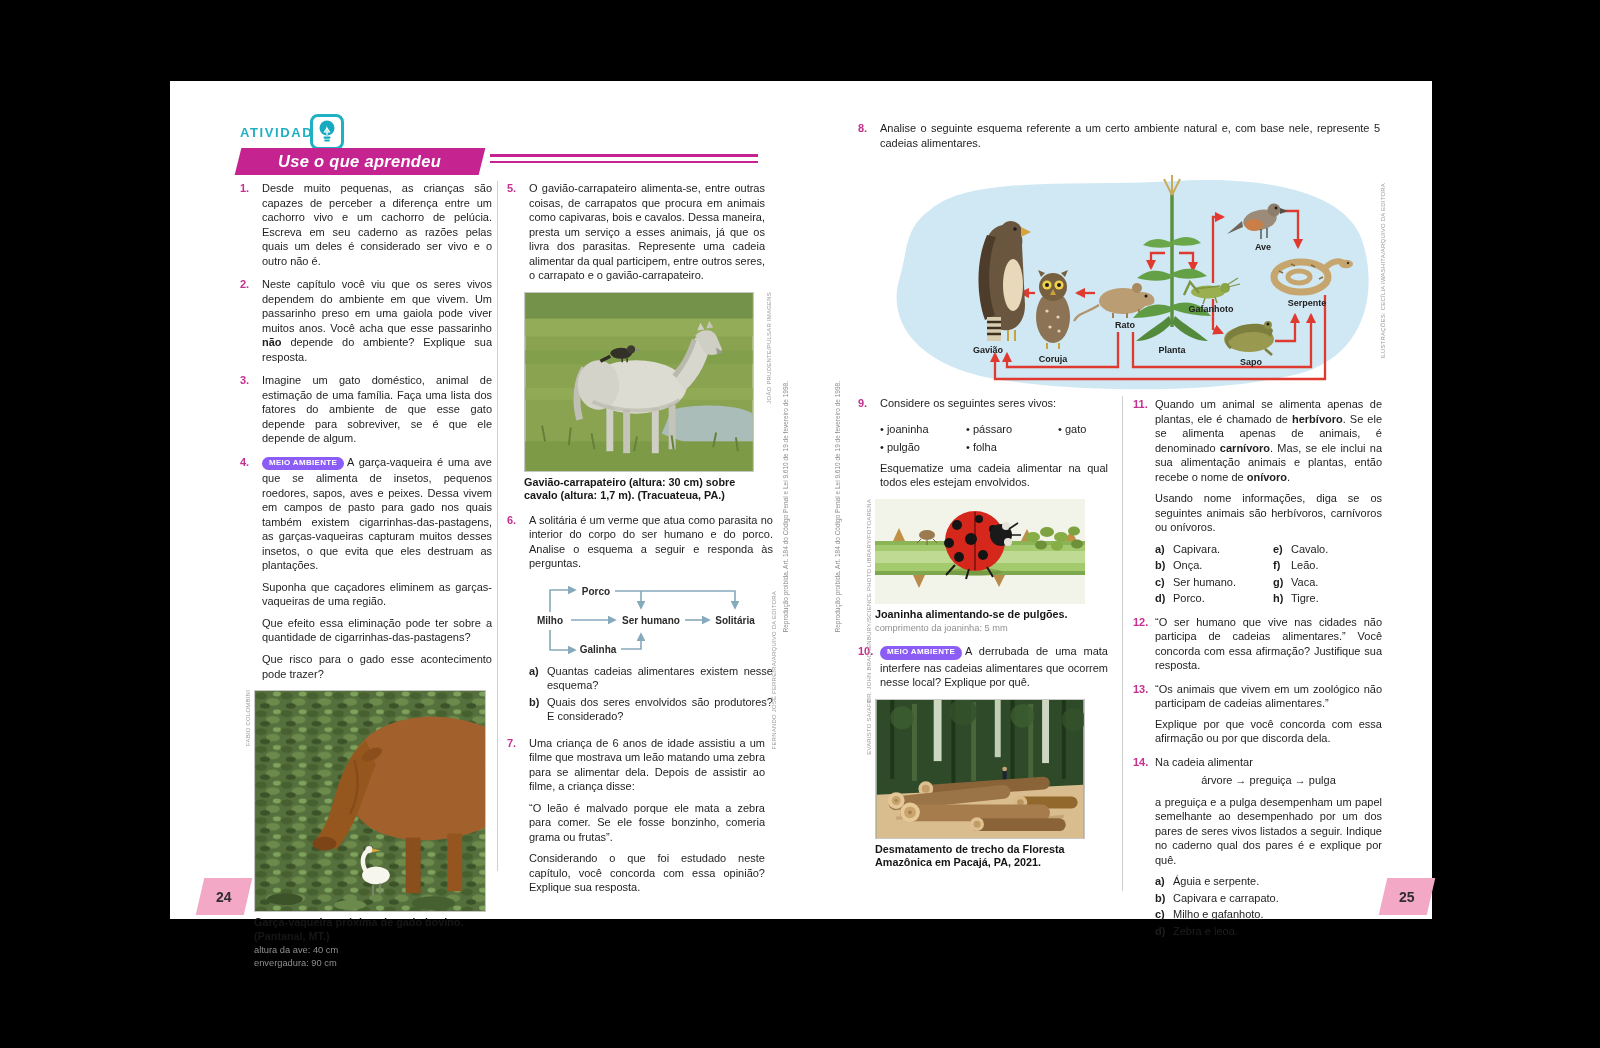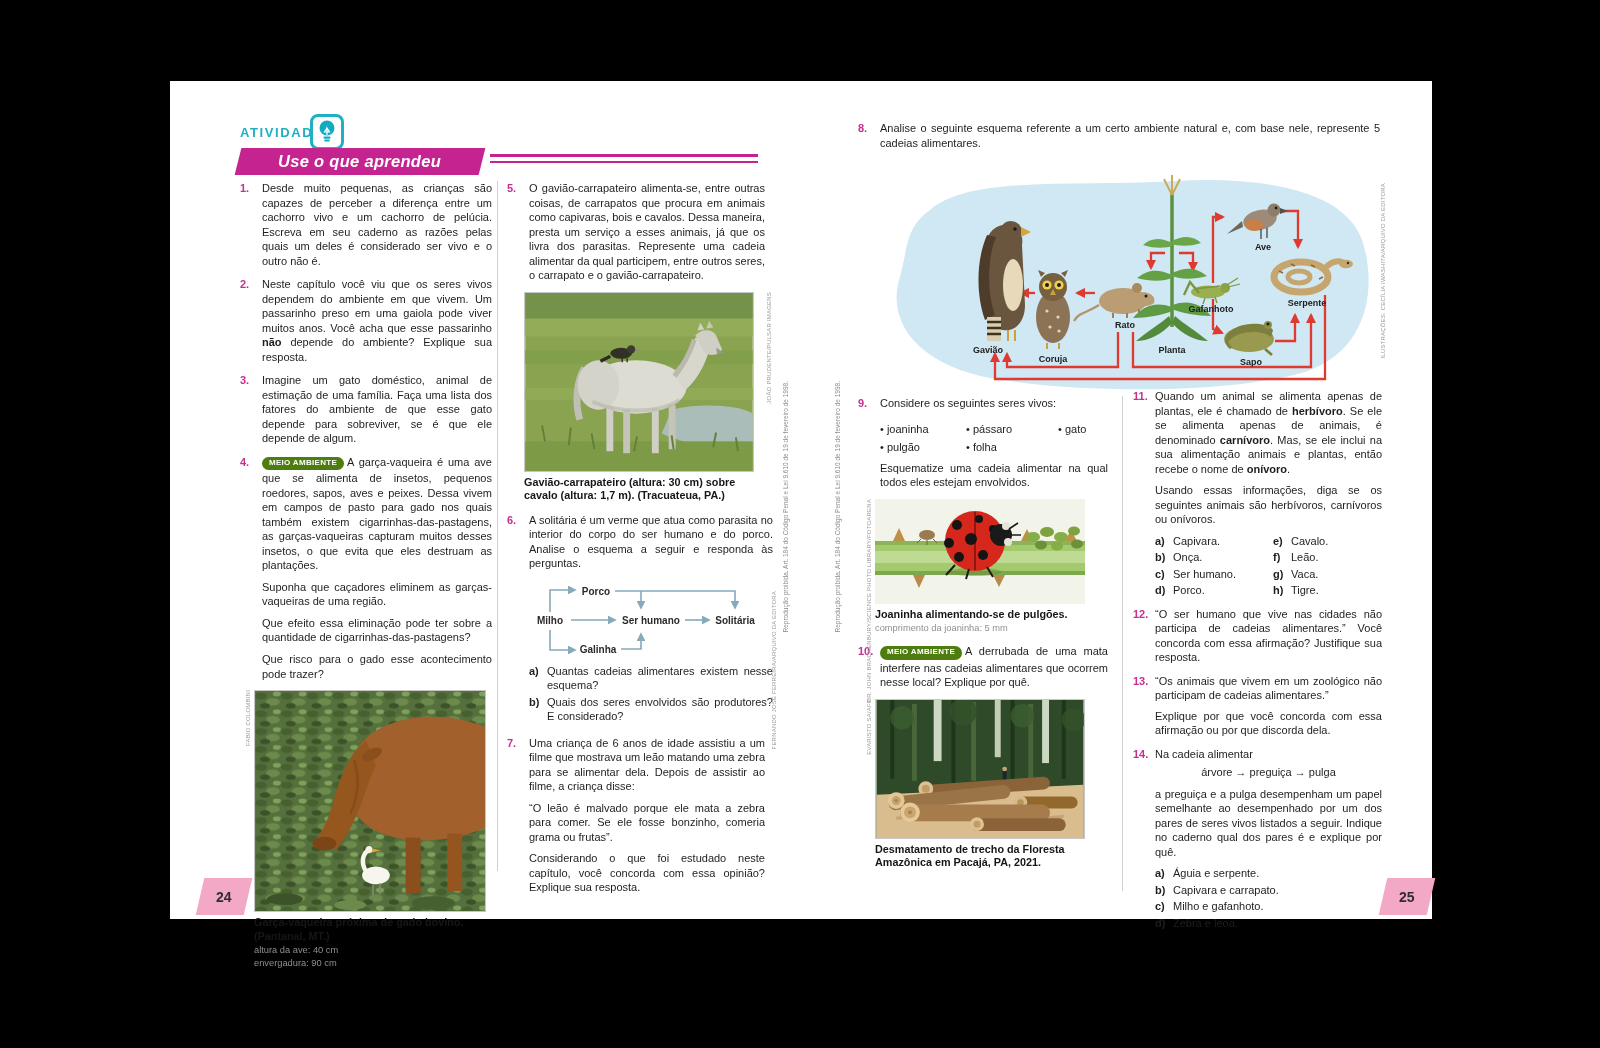--- a/index.html
+++ b/index.html
@@ -14,29 +14,29 @@
   .banner span { transform:skewX(14deg); font-style:italic; font-weight:bold; font-size:16.5px; color:#fff; letter-spacing:.3px; white-space:nowrap; }
   .bline1 { position:absolute; left:320px; top:73px; width:268px; height:3px; background:#c42390; }
   .bline2 { position:absolute; left:320px; top:80px; width:268px; height:2px; background:#c42390; }
 
   
   .col { position:absolute; font-size:11px; line-height:1.32; color:#1e1e1e; text-align:justify; }
   .lcol1 { left:70px;  top:100px; width:252px; }
   .lcol2 { left:337px; top:100px; width:258px; }
   .rq8   { left:688px; top:40px;  width:522px; }
   .rcol1 { left:688px; top:315px; width:250px; }
-  .rcol2 { left:963px; top:308px; width:249px; }
+  .rcol2 { left:963px; top:316px; width:249px; }
   .vrule { position:absolute; width:1px; background:#cfcfcf; }
 
   .q { display:flex; margin-bottom:9px; }
   .qn { width:22px; flex-shrink:0; font-weight:bold; color:#c42f90; }
   .qb { flex:1; }
   .qb p { margin-bottom:7px; }
   .qb p:last-child { margin-bottom:0; }
-  .badge { display:inline-block; background:#4d7c0f; color:#fff; font-size:8px; font-weight:bold; letter-spacing:.3px; padding:1px 7px 2px; border-radius:7px; position:relative; top:-1px; margin-right:3px; }
+  .badge { display:inline-block; background:#8b5cf6; color:#fff; font-size:8px; font-weight:bold; letter-spacing:.3px; padding:1px 7px 2px; border-radius:7px; position:relative; top:-1px; margin-right:3px; }
 
   .optrow { display:flex; margin-bottom:2px; }
   .optl { font-weight:bold; width:18px; flex-shrink:0; }
   .optgrid { display:grid; grid-template-columns:118px auto; row-gap:2px; }
   .opt { display:flex; }
   .bullets { display:grid; grid-template-columns:86px 92px auto; row-gap:4px; margin:3px 0 6px; }
   .blt { display:flex; }
   .blt::before { content:"• "; white-space:pre; }
   .chain { text-align:center; margin:4px 0 2px; }
 
@@ -489,21 +489,21 @@
         <span class="cap">Desmatamento de trecho da Floresta Amazônica em Pacajá, PA, 2021.</span>
       </figcaption>
     </figure>
   </div>
 
   <div class="col rcol2">
     <div class="q">
       <span class="qn">11.</span>
       <div class="qb">
         <p><span>Quando um animal se alimenta apenas de plantas, ele é chamado de </span><b>herbívoro</b><span>. Se ele se alimenta apenas de animais, é denominado </span><b>carnívoro</b><span>. Mas, se ele inclui na sua alimentação animais e plantas, então recebe o nome de </span><b>onívoro</b><span>.</span></p>
-        <p>Usando essas informações, diga se os seguintes animais são herbívoros, carnívoros ou onívoros.</p>
+        <p>Usando nome informações, diga se os seguintes animais são herbívoros, carnívoros ou onívoros.</p>
         <div class="optgrid">
           <span class="opt">
                 <span class="optl">a)</span>
                 <span>Capivara.</span>
               </span>
           <span class="opt">
                 <span class="optl">e)</span>
                 <span>Cavalo.</span>
               </span>
           <span class="opt">

